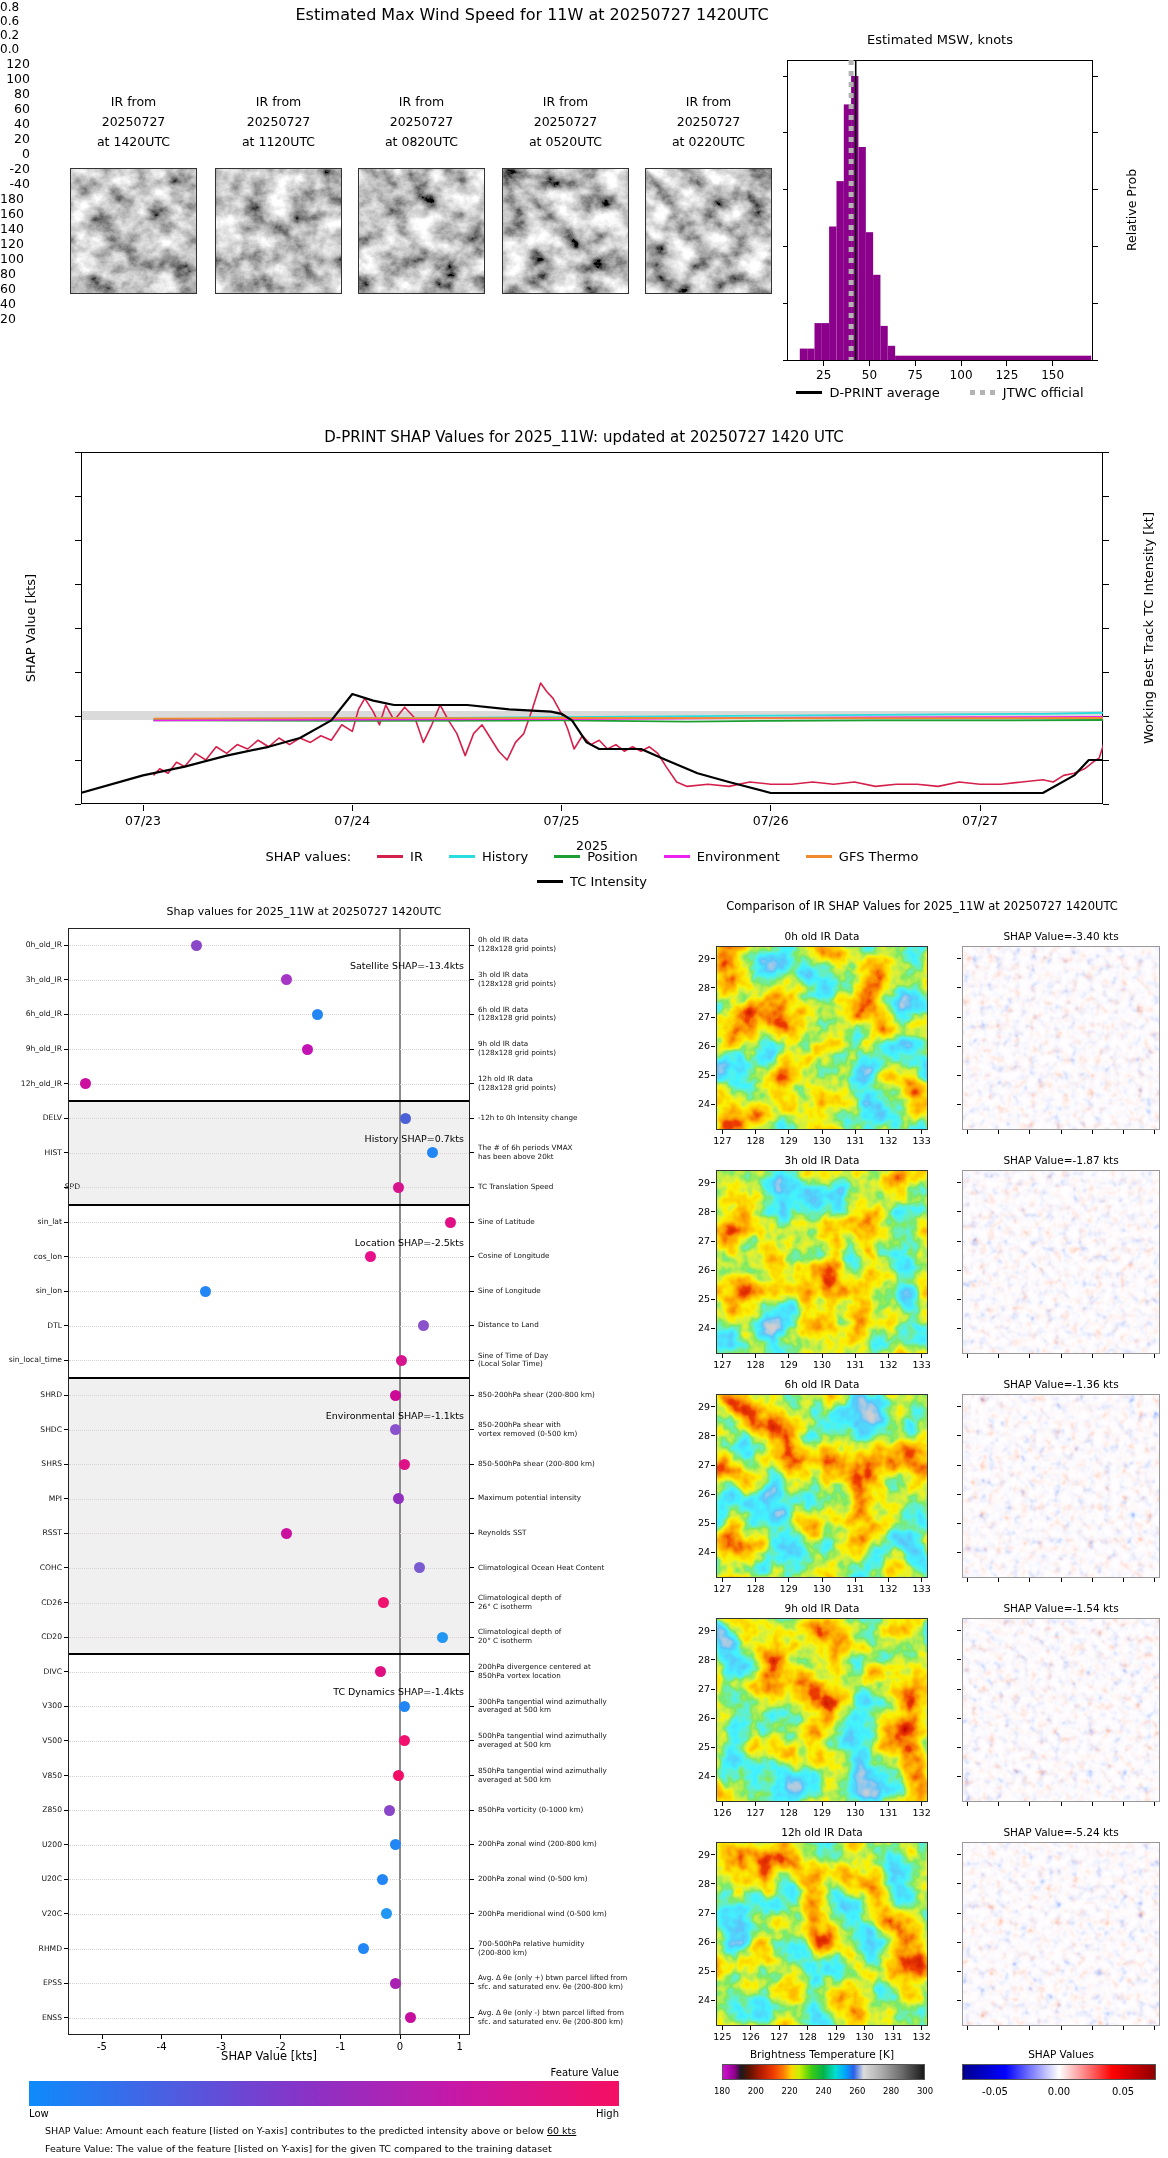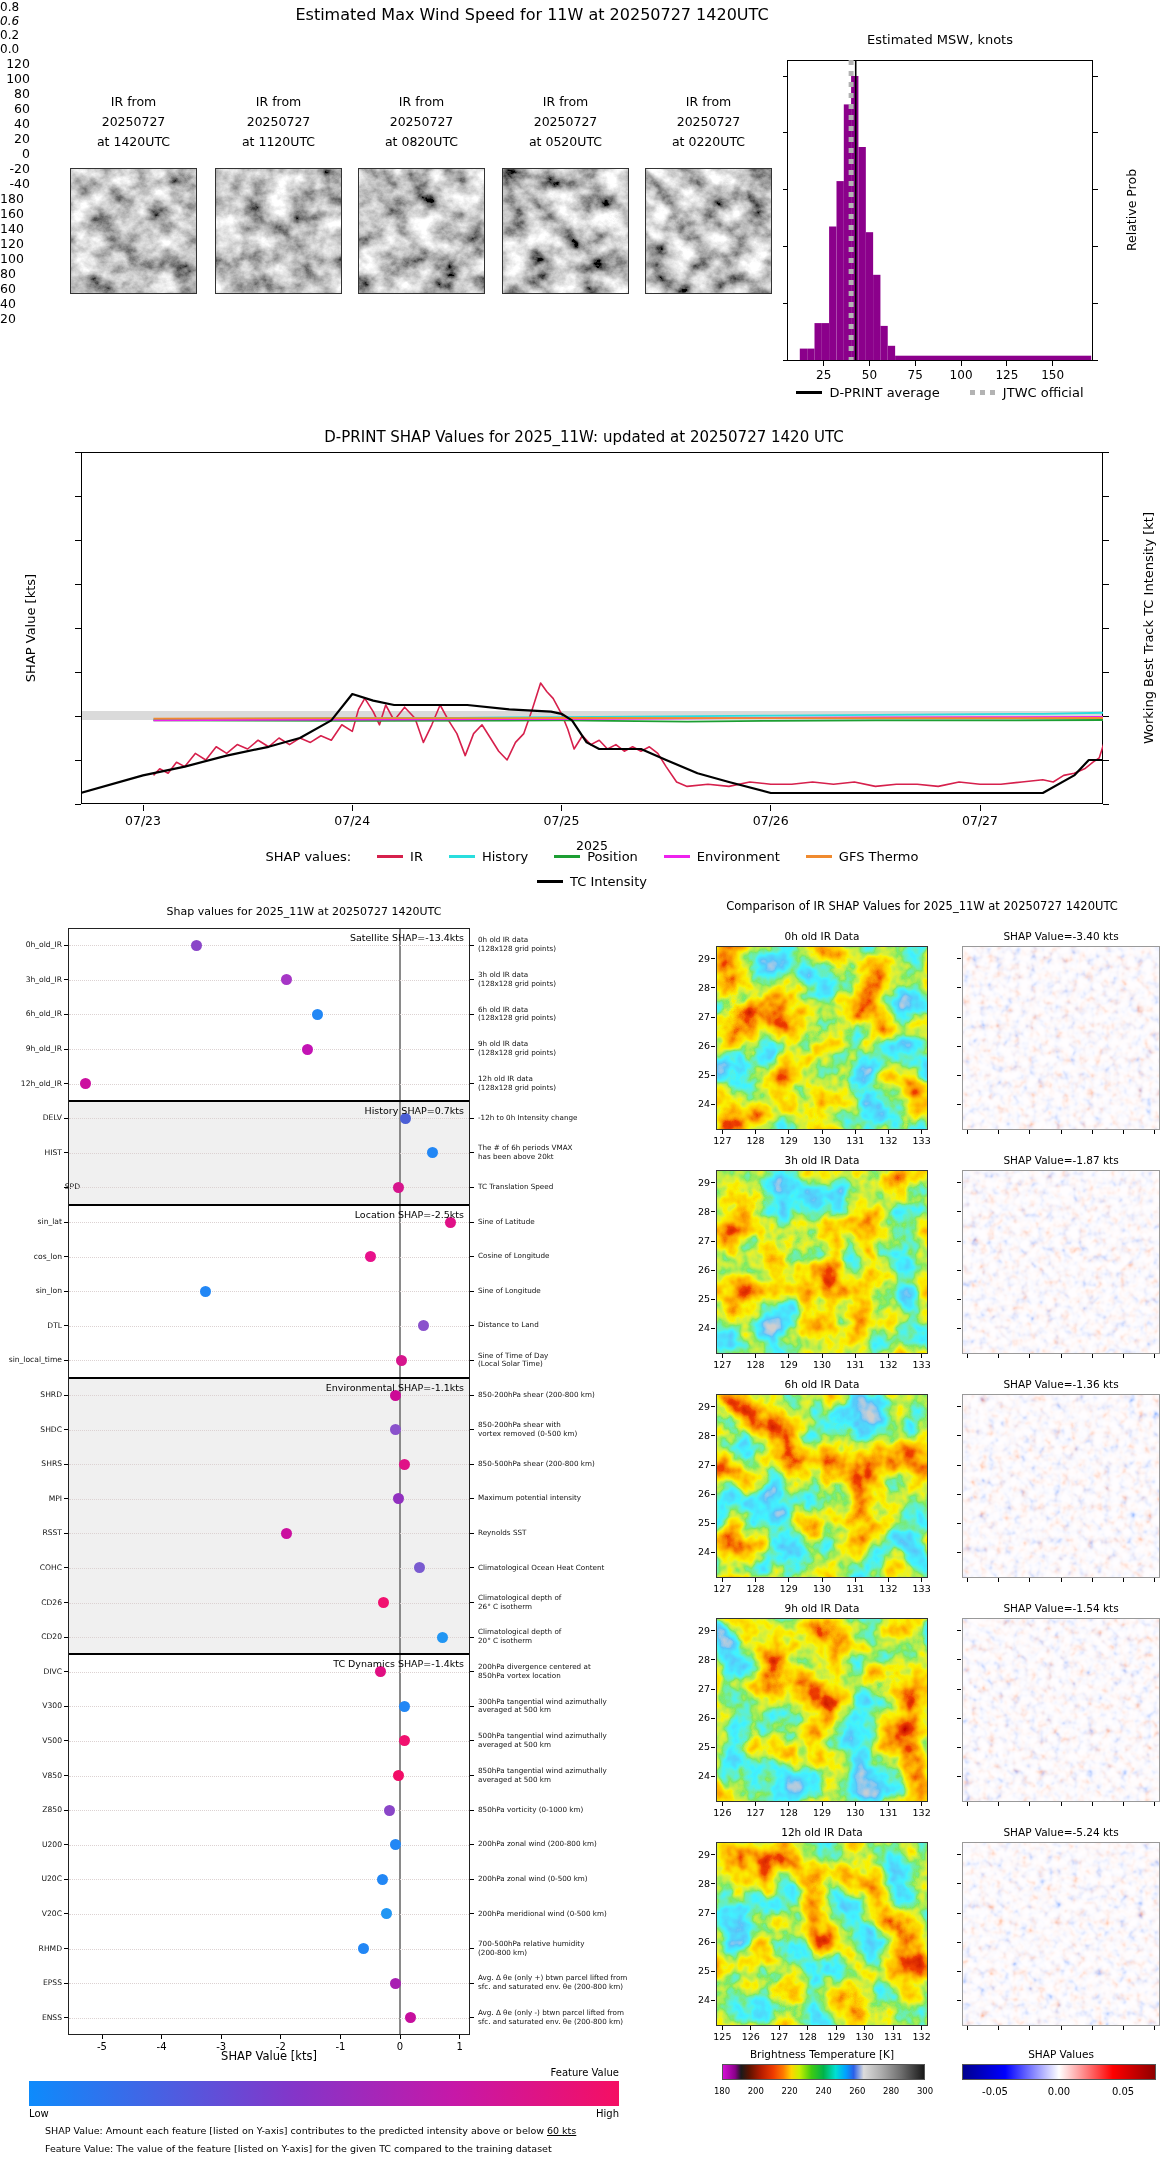--- a/index.html
+++ b/index.html
@@ -11,21 +11,21 @@
   .nw{white-space:nowrap;}
   .pre{white-space:pre-line;}
   .vlab{position:absolute;white-space:nowrap;transform:translate(-50%,-50%) rotate(-90deg);}
   .tick{position:absolute;background:#000;}
   .border-box{position:absolute;border:1px solid #000;box-sizing:border-box;}
   .legend-item{display:flex;align-items:center;gap:7px;font-size:13px;}
   .swatch{display:inline-block;width:26px;height:3px;}
   .imgwrap{position:absolute;border:1px solid #333;box-sizing:border-box;overflow:hidden;background:#eee;}
   .dot{position:absolute;width:11px;height:11px;border-radius:50%;}
   .rowguide{position:absolute;border-top:1px dotted #dcd2d2;height:0;}
-  .seclabel{position:absolute;font-size:9.5px;text-align:right;}
+  .seclabel{position:absolute;font-size:9.5px;text-align:right;margin-top:28px;}
   .featname{position:absolute;font-size:7.6px;text-align:right;color:#111;}
   .featdesc{position:absolute;font-size:7.2px;line-height:8.8px;color:#111;}
   .xticklab{position:absolute;font-size:10px;transform:translateX(-50%);}
   .cbar{position:absolute;box-sizing:border-box;}
   u{text-underline-offset:1px;}
 </style>
 </head>
 <body>
 
 <div id="canvas">
@@ -138,21 +138,21 @@
       <div class="xticklab" style="left: 1006.88px; top: 368px; font-size: 12px;">125</div>
       <div class="tick" style="left: 1052.19px; top: 361px; width: 1px; height: 5px;"></div>
       <div class="xticklab" style="left: 1052.69px; top: 368px; font-size: 12px;">150</div>
       <div class="tick" style="left: 1093px; top: 75.5px; width: 5px; height: 1px;"></div>
       <div class="tick" style="left: 783px; top: 75.5px; width: 4px; height: 1px;"></div>
       <div class="tick" style="left: 1093px; top: 132.3px; width: 5px; height: 1px;"></div>
       <div class="tick" style="left: 783px; top: 132.3px; width: 4px; height: 1px;"></div>
       <div class="nw" style="left: 1102px; top: 125.8px; font-size: 12px;">0.8</div>
       <div class="tick" style="left: 1093px; top: 189.1px; width: 5px; height: 1px;"></div>
       <div class="tick" style="left: 783px; top: 189.1px; width: 4px; height: 1px;"></div>
-      <div class="nw" style="left: 1102px; top: 182.6px; font-size: 12px; font-style: italic;">0.6</div>
+      <div class="nw" style="left: 1102px; top: 182.6px; font-size: 12px;">0.6</div>
       <div class="tick" style="left: 1093px; top: 245.9px; width: 5px; height: 1px;"></div>
       <div class="tick" style="left: 783px; top: 245.9px; width: 4px; height: 1px;"></div>
       <div class="tick" style="left: 1093px; top: 302.7px; width: 5px; height: 1px;"></div>
       <div class="tick" style="left: 783px; top: 302.7px; width: 4px; height: 1px;"></div>
       <div class="nw" style="left: 1102px; top: 296.2px; font-size: 12px;">0.2</div>
       <div class="tick" style="left: 1093px; top: 359.5px; width: 5px; height: 1px;"></div>
       <div class="tick" style="left: 783px; top: 359.5px; width: 4px; height: 1px;"></div>
       <div class="nw" style="left: 1102px; top: 353px; font-size: 12px;">0.0</div>
     </div>
   <div class="vlab" style="left:1131px;top:210px;font-size:12.5px;">Relative Prob</div>

